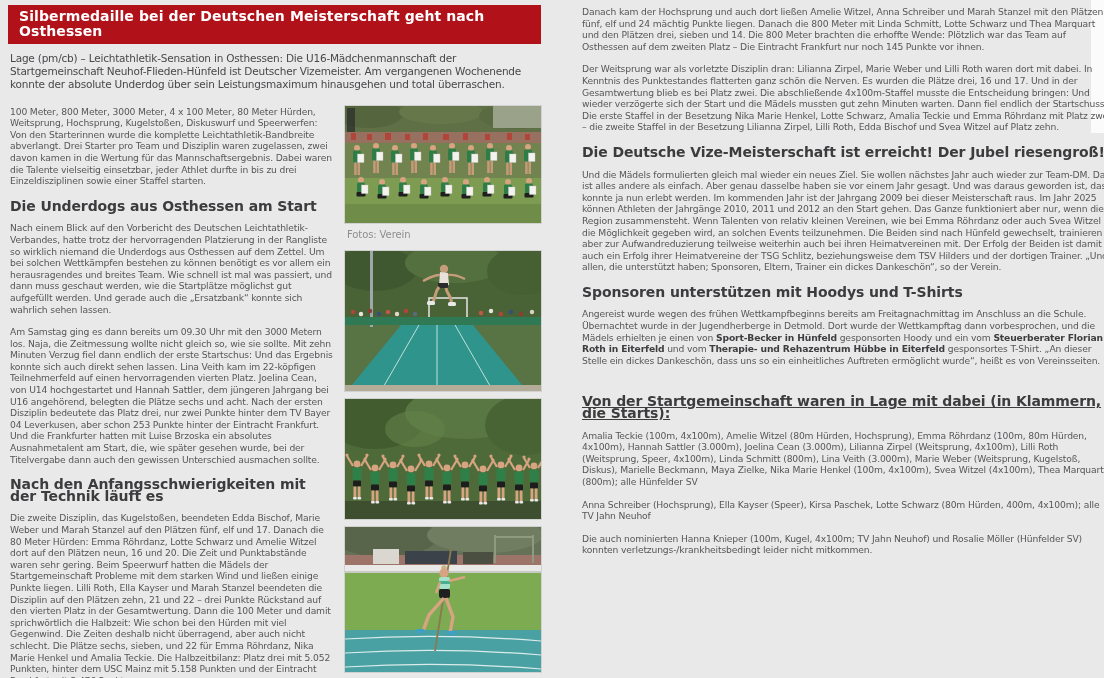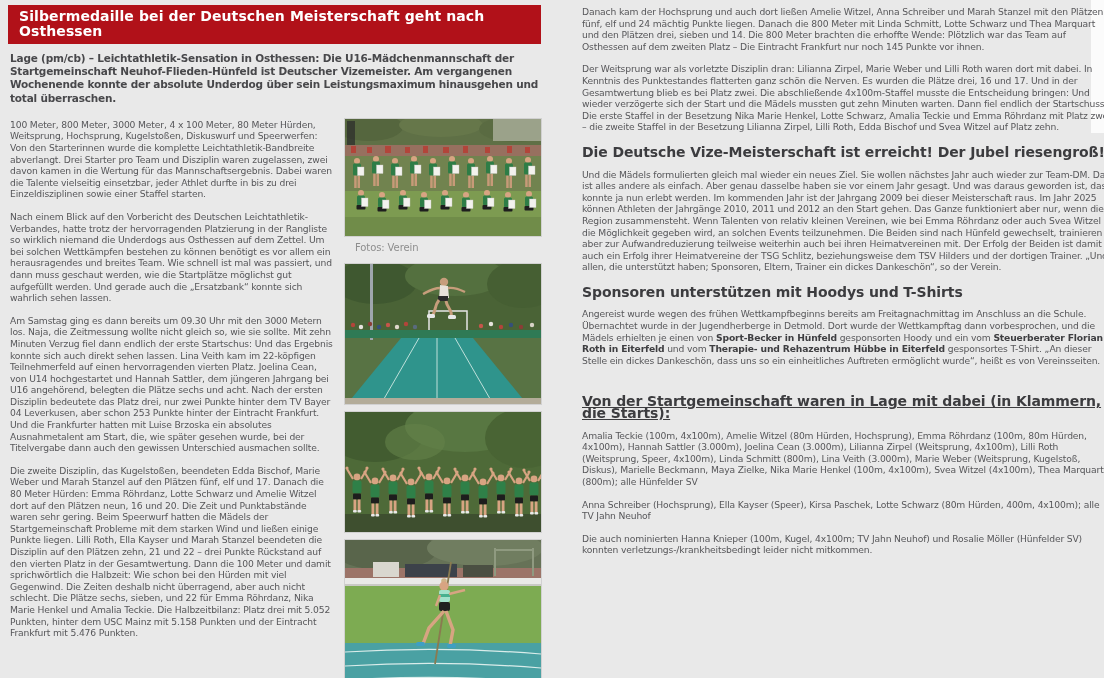--- a/index.html
+++ b/index.html
@@ -17,21 +17,21 @@
   .col-left{position:absolute;left:8px;top:5px;width:533px;}
   .col-right{position:absolute;left:557px;top:6px;width:531px;margin-left:23px;}
 
   .banner{
     background:#b11119;color:#ffffff;
     font-weight:bold;font-size:14px;line-height:15px;
     padding:4px 11px 5px;letter-spacing:0.1px;
   }
 
   .intro{
-    font-weight:bold;color:#48484b;
+    font-weight:normal;color:#48484b;
     font-size:10.5px;line-height:13.2px;letter-spacing:-0.2px;
     margin:8px 0 12px 2px;
   }
 
   .article-body{color:#57575a;}
   p.body, .col-right p.body{
     font-size:9.2px;line-height:11.6px;letter-spacing:-0.15px;
     color:#57575a;margin:0 0 11px 2px;
   }
   h4.hd{
@@ -42,21 +42,21 @@
   .b{font-weight:bold;color:#3e3e41;}
 
   .photos{float:right;width:196px;margin:0 0 6px 10px;}
   .photo{
     width:196px;margin:0 0 8px 0;line-height:0;
     box-shadow:0 0 0 1px rgba(0,0,0,0.10);
     background:#777;
   }
   .caption{
     font-size:10px;line-height:12px;color:#8e8e8e;
-    letter-spacing:-0.1px;margin:-2px 0 10px 10px;
+    letter-spacing:-0.1px;margin:-2px 0 10px 2px;
   }
 </style>
 </head>
 <body>
 
 <div class="page">
 
   <div class="scroll-thumb"></div>
 
   <div class="col-left">
@@ -244,23 +244,25 @@
               <path d="M101,71 L108,90 L105,106" stroke="#d7a482" stroke-width="3.4" fill="none"></path>
               <rect x="71" y="102" width="9" height="4" rx="2" fill="#3f9fc4"></rect>
               <rect x="102" y="104" width="9" height="4" rx="2" fill="#3f9fc4"></rect>
             </g>
           </svg>
         </div>
       </div>
 
       <p class="body" style="margin-top:14px">100 Meter, 800 Meter, 3000 Meter, 4 x 100 Meter, 80 Meter Hürden, Weitsprung, Hochsprung, Kugelstoßen, Diskuswurf und Speerwerfen: Von den Starterinnen wurde die komplette Leichtathletik-Bandbreite abverlangt. Drei Starter pro Team und Disziplin waren zugelassen, zwei davon kamen in die Wertung für das Mannschaftsergebnis. Dabei waren die Talente vielseitig einsetzbar, jeder Athlet durfte in bis zu drei Einzeldisziplinen sowie einer Staffel starten.</p>
 
+      <h4 class="hd">Die Underdogs aus Osthessen am Start</h4>
       <p class="body">Nach einem Blick auf den Vorbericht des Deutschen Leichtathletik-Verbandes, hatte trotz der hervorragenden Platzierung in der Rangliste so wirklich niemand die Underdogs aus Osthessen auf dem Zettel. Um bei solchen Wettkämpfen bestehen zu können benötigt es vor allem ein herausragendes und breites Team. Wie schnell ist mal was passiert, und dann muss geschaut werden, wie die Startplätze möglichst gut aufgefüllt werden. Und gerade auch die „Ersatzbank“ konnte sich wahrlich sehen lassen.</p>
       <p class="body">Am Samstag ging es dann bereits um 09.30 Uhr mit den 3000 Metern los. Naja, die Zeitmessung wollte nicht gleich so, wie sie sollte. Mit zehn Minuten Verzug fiel dann endlich der erste Startschus: Und das Ergebnis konnte sich auch direkt sehen lassen. Lina Veith kam im 22-köpfigen Teilnehmerfeld auf einen hervorragenden vierten Platz. Joelina Cean, von U14 hochgestartet und Hannah Sattler, dem jüngeren Jahrgang bei U16 angehörend, belegten die Plätze sechs und acht. Nach der ersten Disziplin bedeutete das Platz drei, nur zwei Punkte hinter dem TV Bayer 04 Leverkusen, aber schon 253 Punkte hinter der Eintracht Frankfurt. Und die Frankfurter hatten mit Luise Brzoska ein absolutes Ausnahmetalent am Start, die, wie später gesehen wurde, bei der Titelvergabe dann auch den gewissen Unterschied ausmachen sollte.</p>
 
+      <h4 class="hd">Nach den Anfangsschwierigkeiten mit der Technik läuft es</h4>
       <p class="body">Die zweite Disziplin, das Kugelstoßen, beendeten Edda Bischof, Marie Weber und Marah Stanzel auf den Plätzen fünf, elf und 17. Danach die 80 Meter Hürden: Emma Röhrdanz, Lotte Schwarz und Amelie Witzel dort auf den Plätzen neun, 16 und 20. Die Zeit und Punktabstände waren sehr gering. Beim Speerwurf hatten die Mädels der Startgemeinschaft Probleme mit dem starken Wind und ließen einige Punkte liegen. Lilli Roth, Ella Kayser und Marah Stanzel beendeten die Disziplin auf den Plätzen zehn, 21 und 22 – drei Punkte Rückstand auf den vierten Platz in der Gesamtwertung. Dann die 100 Meter und damit sprichwörtlich die Halbzeit: Wie schon bei den Hürden mit viel Gegenwind. Die Zeiten deshalb nicht überragend, aber auch nicht schlecht. Die Plätze sechs, sieben, und 22 für Emma Röhrdanz, Nika Marie Henkel und Amalia Teckie. Die Halbzeitbilanz: Platz drei mit 5.052 Punkten, hinter dem USC Mainz mit 5.158 Punkten und der Eintracht Frankfurt mit 5.476 Punkten.</p>
 
     </div>
   </div>
 
   <div class="col-right">
 
     <p class="body">Danach kam der Hochsprung und auch dort ließen Amelie Witzel, Anna Schreiber und Marah Stanzel mit den Plätzen fünf, elf und 24 mächtig Punkte liegen. Danach die 800 Meter mit Linda Schmitt, Lotte Schwarz und Thea Marquart und den Plätzen drei, sieben und 14. Die 800 Meter brachten die erhoffte Wende: Plötzlich war das Team auf Osthessen auf dem zweiten Platz – Die Eintracht Frankfurt nur noch 145 Punkte vor ihnen.</p>
     <p class="body">Der Weitsprung war als vorletzte Disziplin dran: Lilianna Zirpel, Marie Weber und Lilli Roth waren dort mit dabei. In Kenntnis des Punktestandes flatterten ganz schön die Nerven. Es wurden die Plätze drei, 16 und 17. Und in der Gesamtwertung blieb es bei Platz zwei. Die abschließende 4x100m-Staffel musste die Entscheidung bringen: Und wieder verzögerte sich der Start und die Mädels mussten gut zehn Minuten warten. Dann fiel endlich der Startschuss: Die erste Staffel in der Besetzung Nika Marie Henkel, Lotte Schwarz, Amalia Teckie und Emma Röhrdanz mit Platz zwei – die zweite Staffel in der Besetzung Lilianna Zirpel, Lilli Roth, Edda Bischof und Svea Witzel auf Platz zehn.</p>
 

